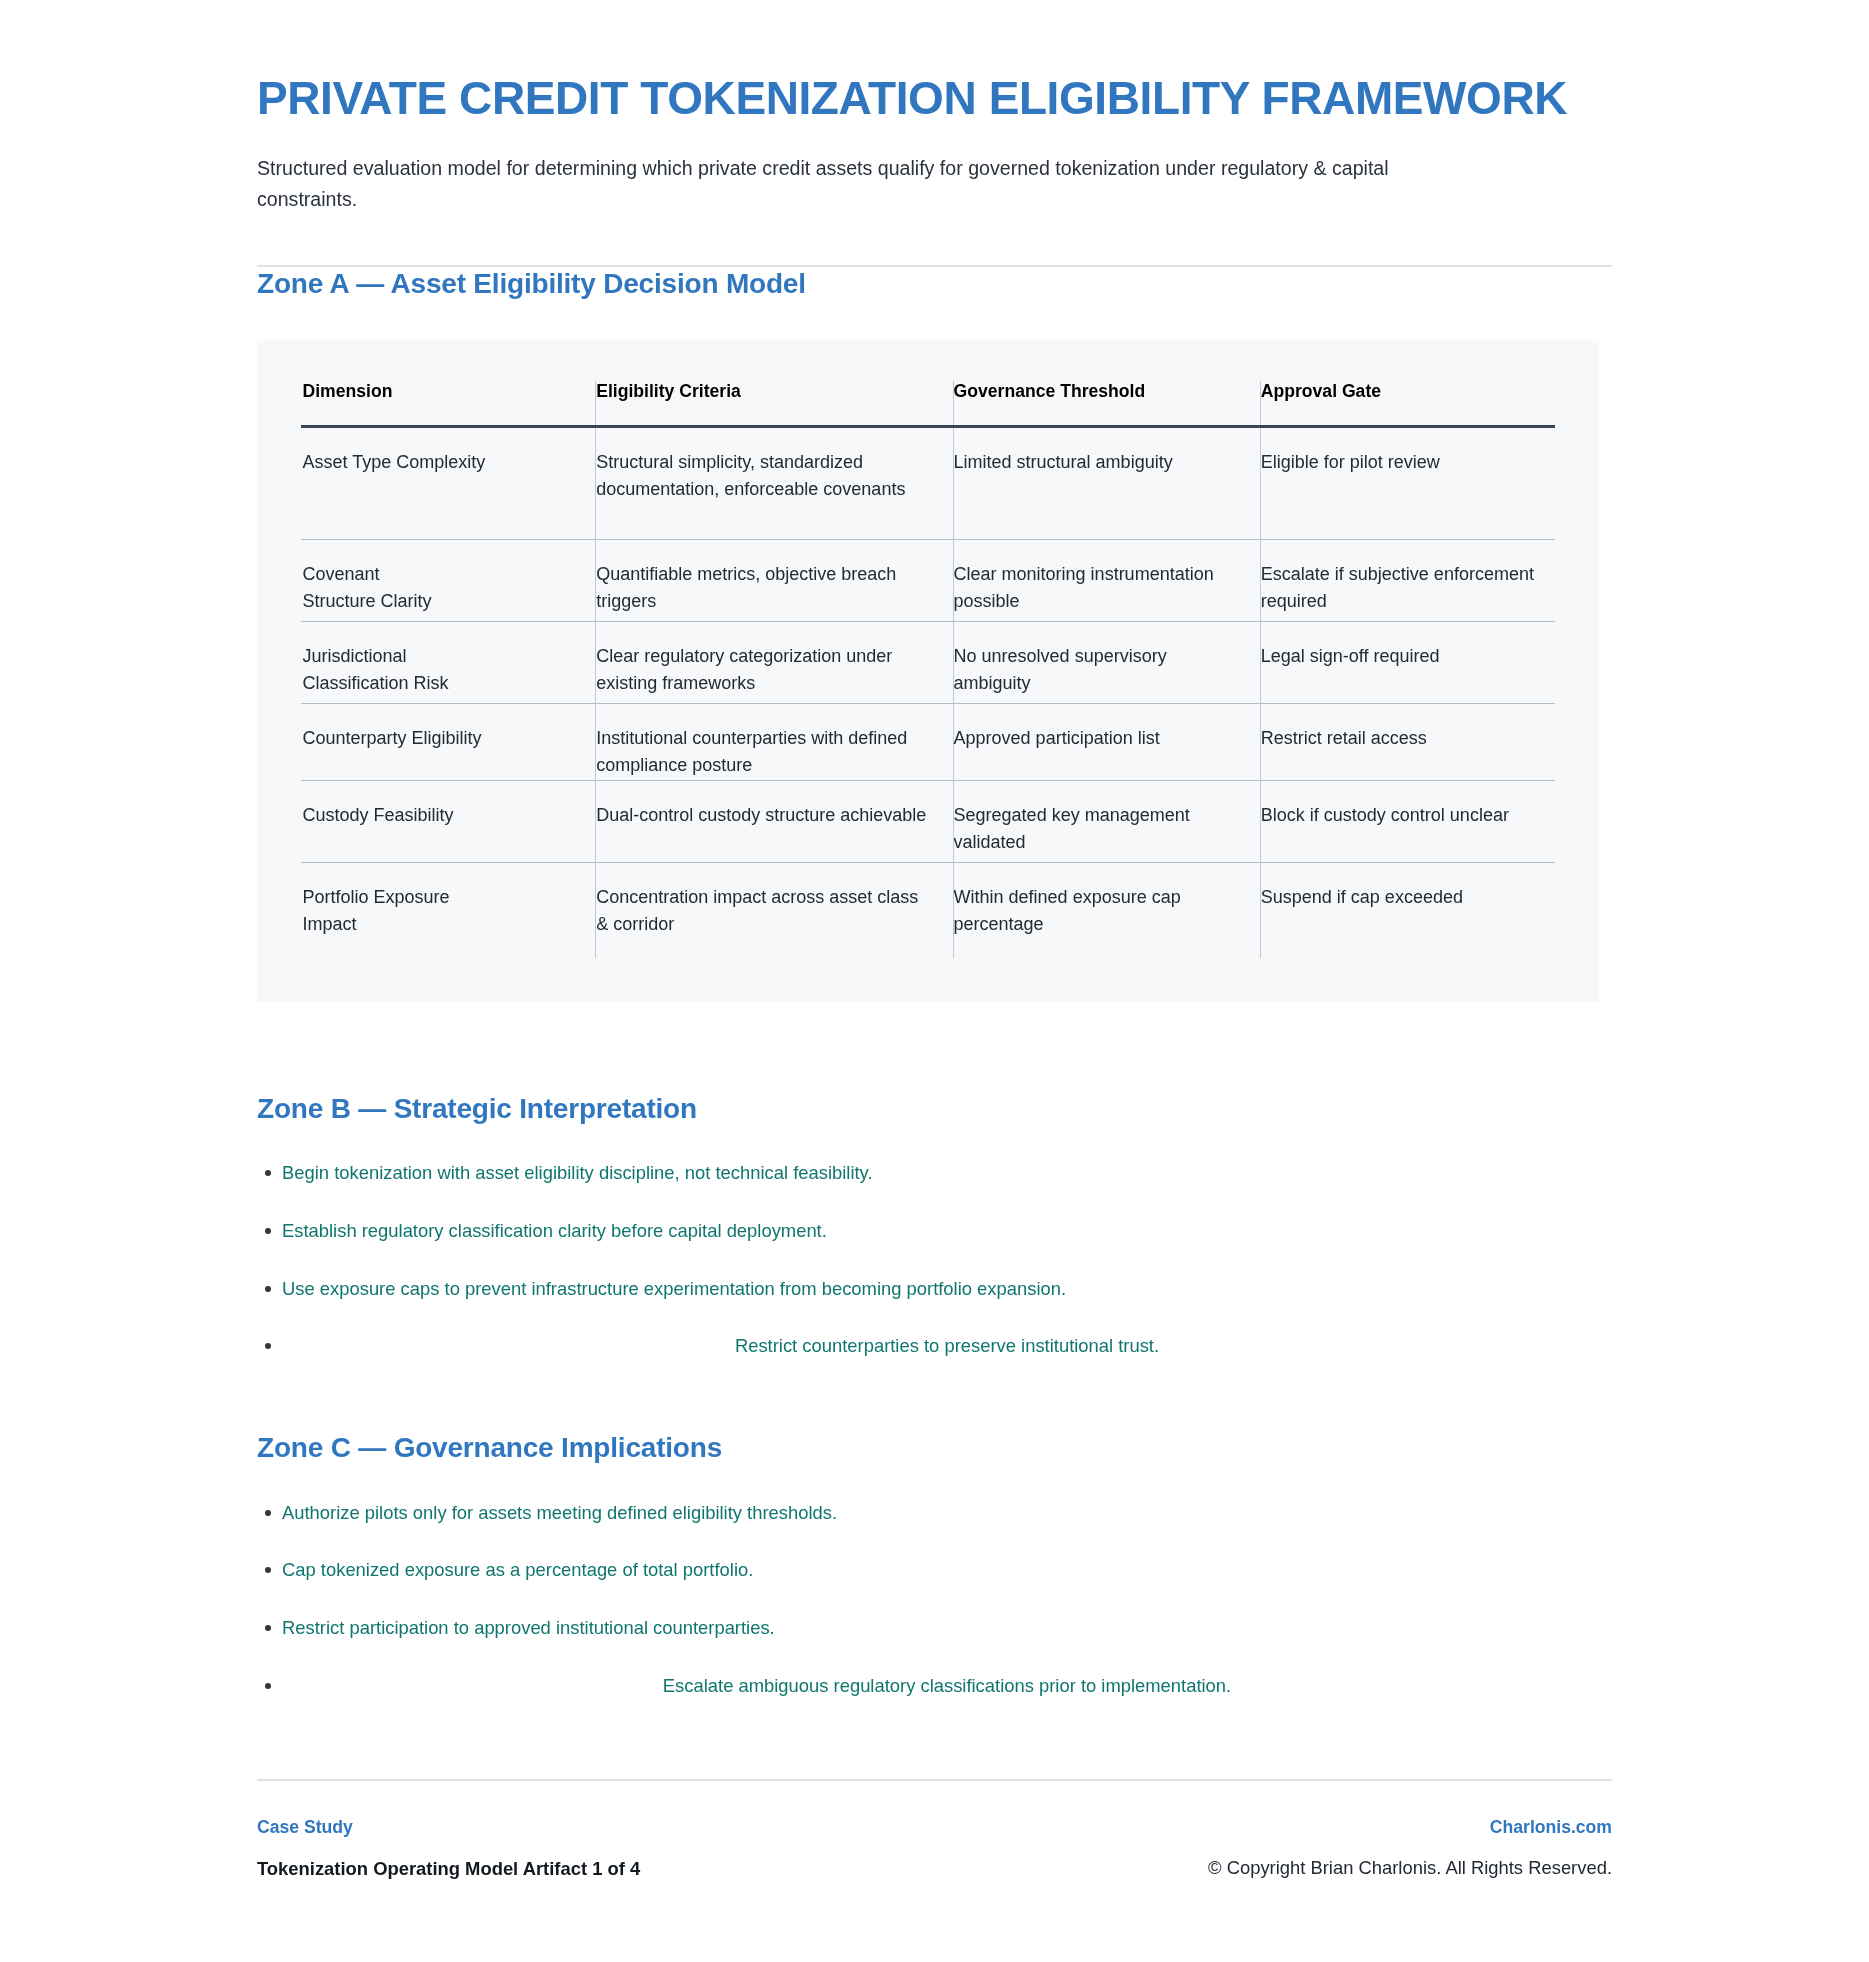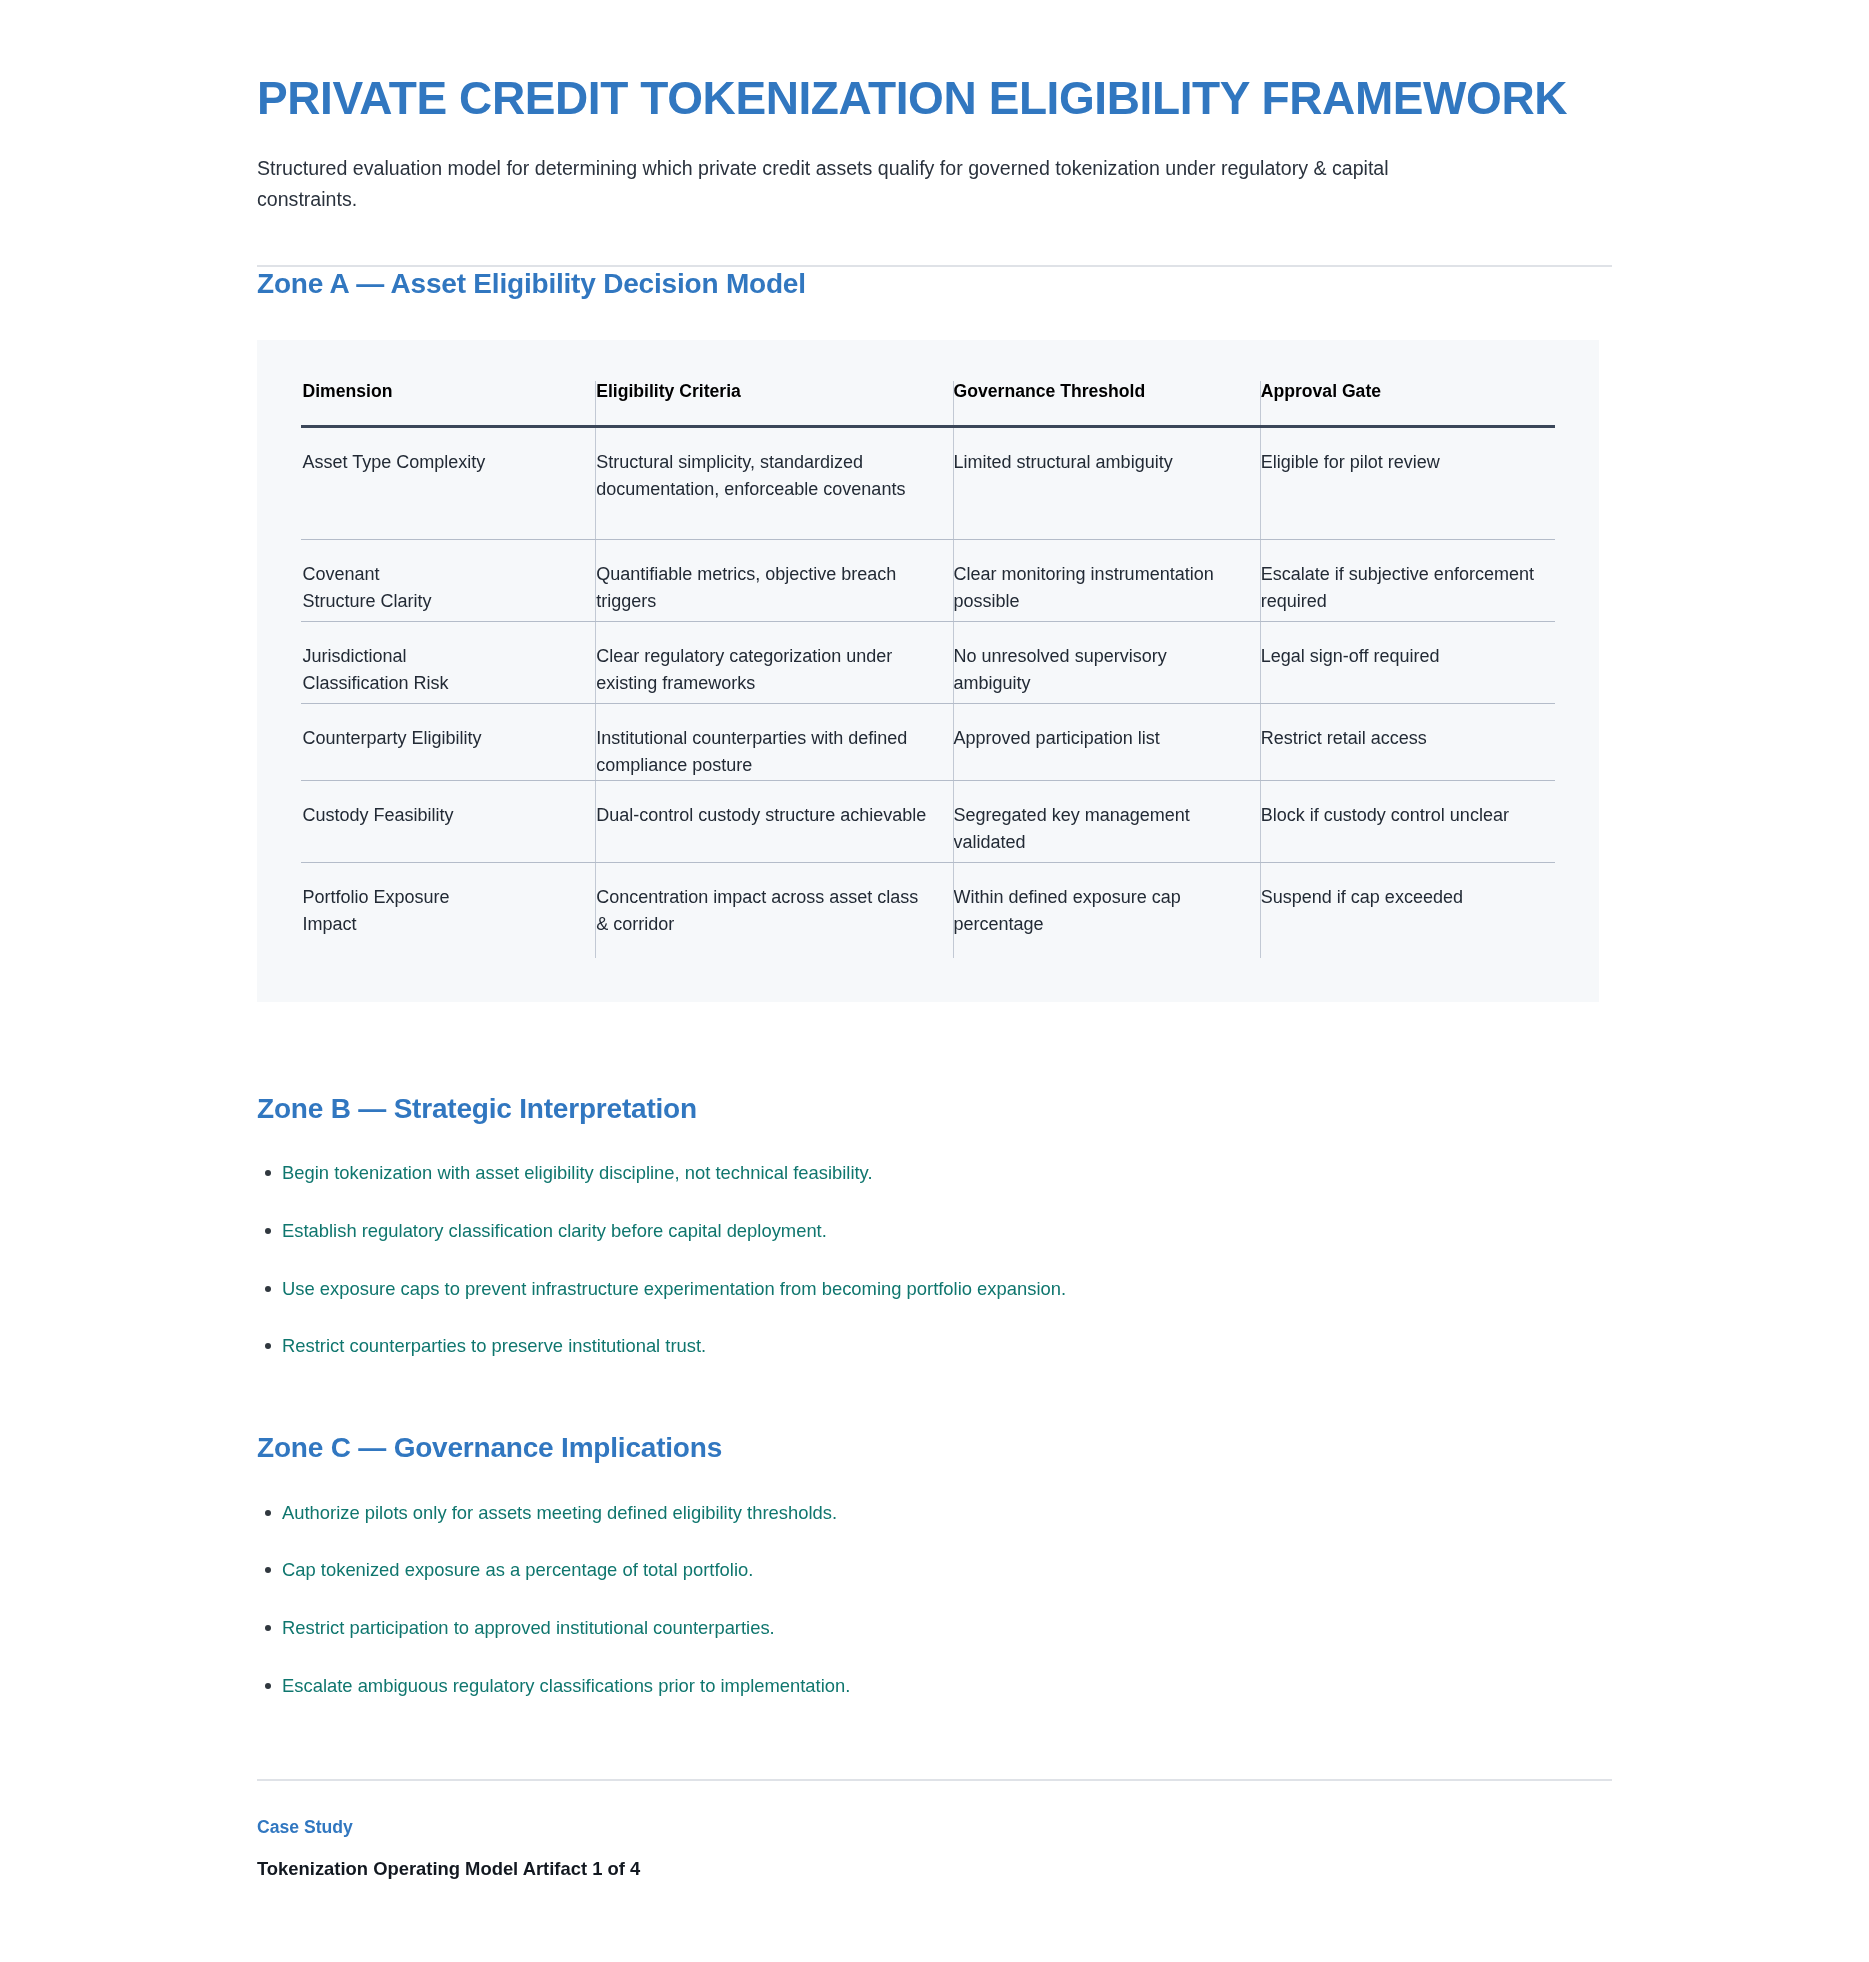--- a/index.html
+++ b/index.html
@@ -128,21 +128,21 @@
     padding: 35px 0 0 0;
   }
   ul.points li {
     position: relative;
     padding-left: 25px;
     margin-bottom: 31px;
     font-size: 18.4px;
     line-height: 1.45;
     color: #0f766e;
   }
-  ul.points li:last-child { margin-bottom: 0; }
+  ul.points li:last-child { margin-bottom: 0; text-align: center; }
   ul.points li::before {
     content: "";
     position: absolute;
     left: 8.4px;
     top: 10px;
     width: 6.1px;
     height: 6.1px;
     border-radius: 50%;
     background: #30383f;
   }
@@ -279,16 +279,20 @@
     <li>Restrict participation to approved institutional counterparties.</li>
     <li>Escalate ambiguous regulatory classifications prior to implementation.</li>
   </ul>
 
   <hr class="rule footer-rule">
   <div class="footer">
     <div class="footer-left">
       <div class="footer-kicker">Case Study</div>
       <div class="footer-artifact">Tokenization Operating Model Artifact 1 of 4</div>
     </div>
+    <div class="footer-right">
+      <div class="footer-kicker">Charlonis.com</div>
+      <div class="footer-line">© Copyright Brian Charlonis. All Rights Reserved.</div>
+    </div>
   </div>
 
 </div>
 
 
 </body></html>

